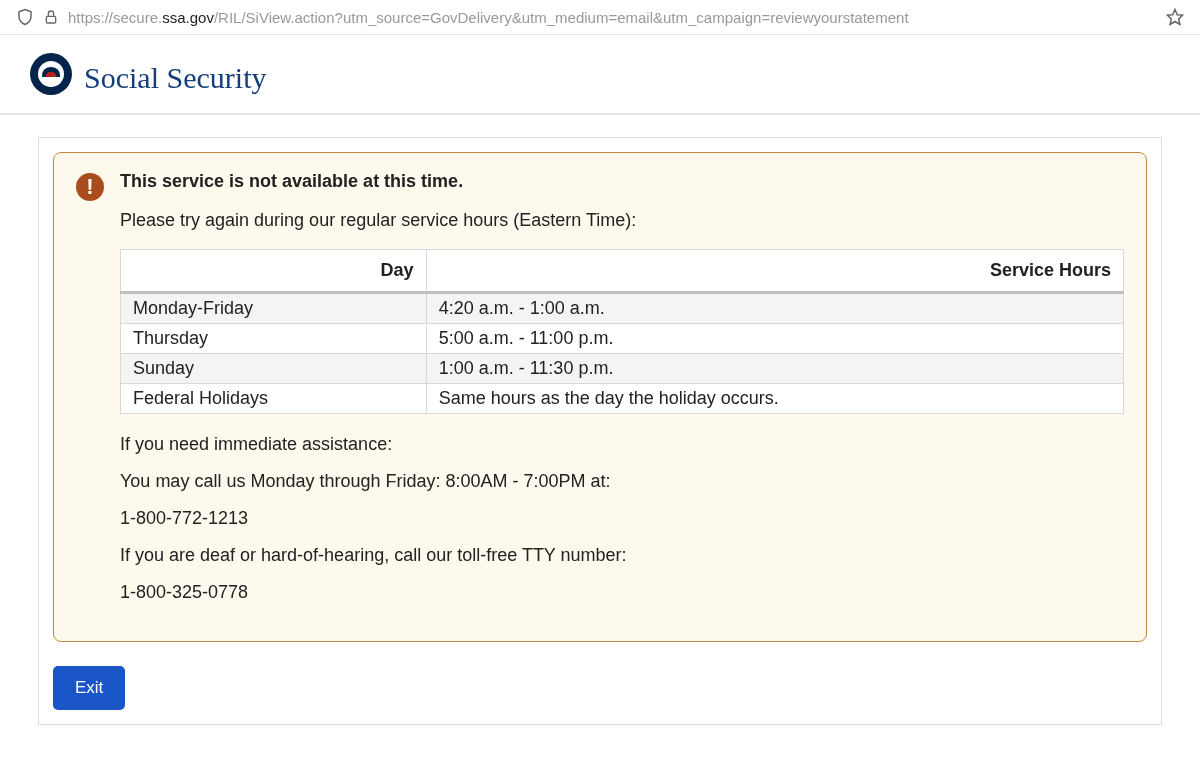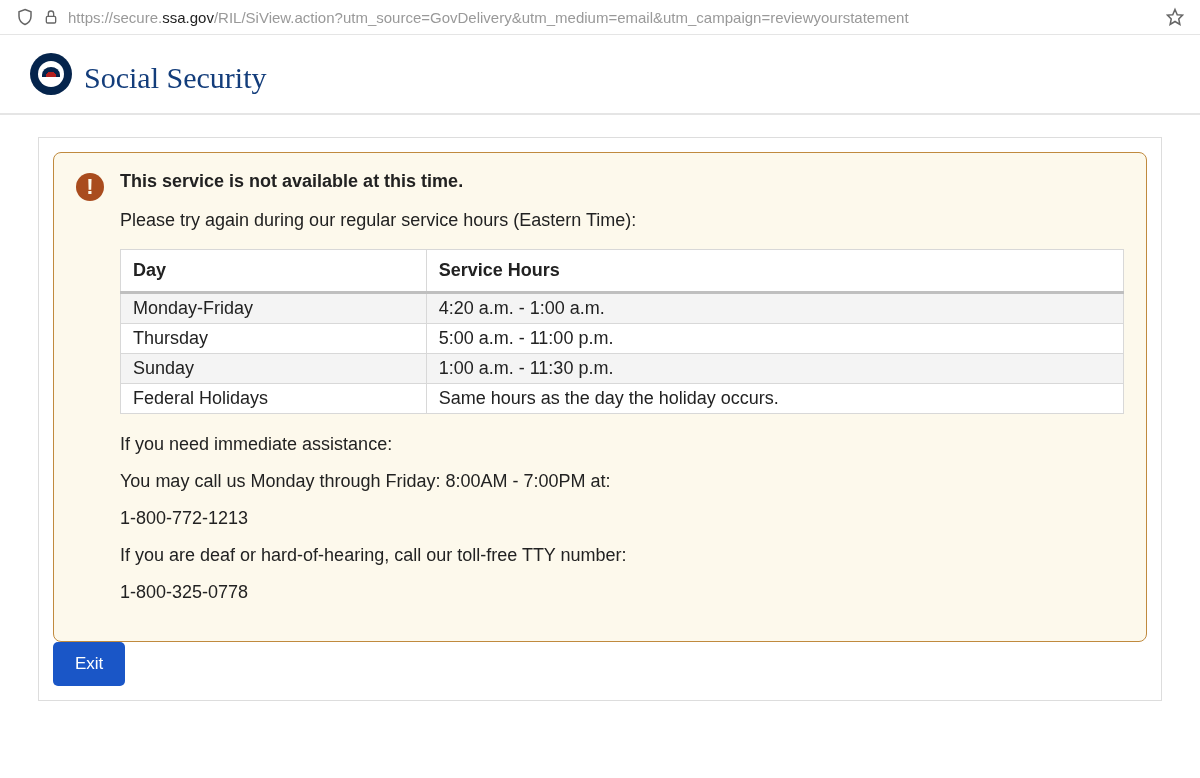--- a/index.html
+++ b/index.html
@@ -117,21 +117,21 @@
       color: #222;
       margin-bottom: 18px;
     }
     .hours-table {
       width: 100%;
       border-collapse: collapse;
       margin-bottom: 20px;
       background: #fff;
     }
     .hours-table th {
-      text-align: left;
+      text-align: right;
       font-size: 18px;
       font-weight: bold;
       color: #222;
       padding: 10px 12px;
       border: 1px solid #d8d8d8;
       border-bottom: 3px solid #bfbfbf;
       background: #fff;
     }
     .hours-table td {
       font-size: 18px;
@@ -141,21 +141,21 @@
     }
     .hours-table tbody tr:nth-child(odd) { background: #f4f4f4; }
     .hours-table tbody tr:nth-child(even) { background: #fff; }
     .assist-line {
       font-size: 18px;
       color: #222;
       margin-bottom: 16px;
     }
     .exit-btn {
       display: inline-block;
-      margin-top: 0;
+      margin-top: 24px;
       padding: 12px 22px;
       background: #1a56c7;
       color: #fff;
       font-size: 17px;
       border: none;
       border-radius: 5px;
       cursor: pointer;
     }
   </style>
 </head>

